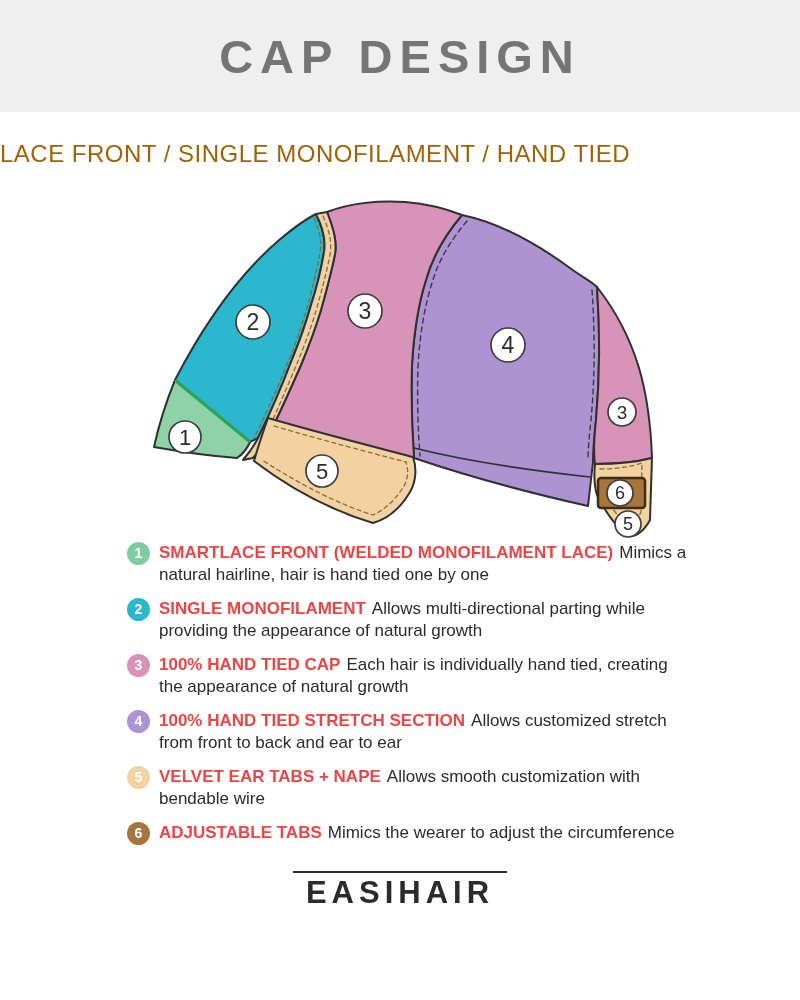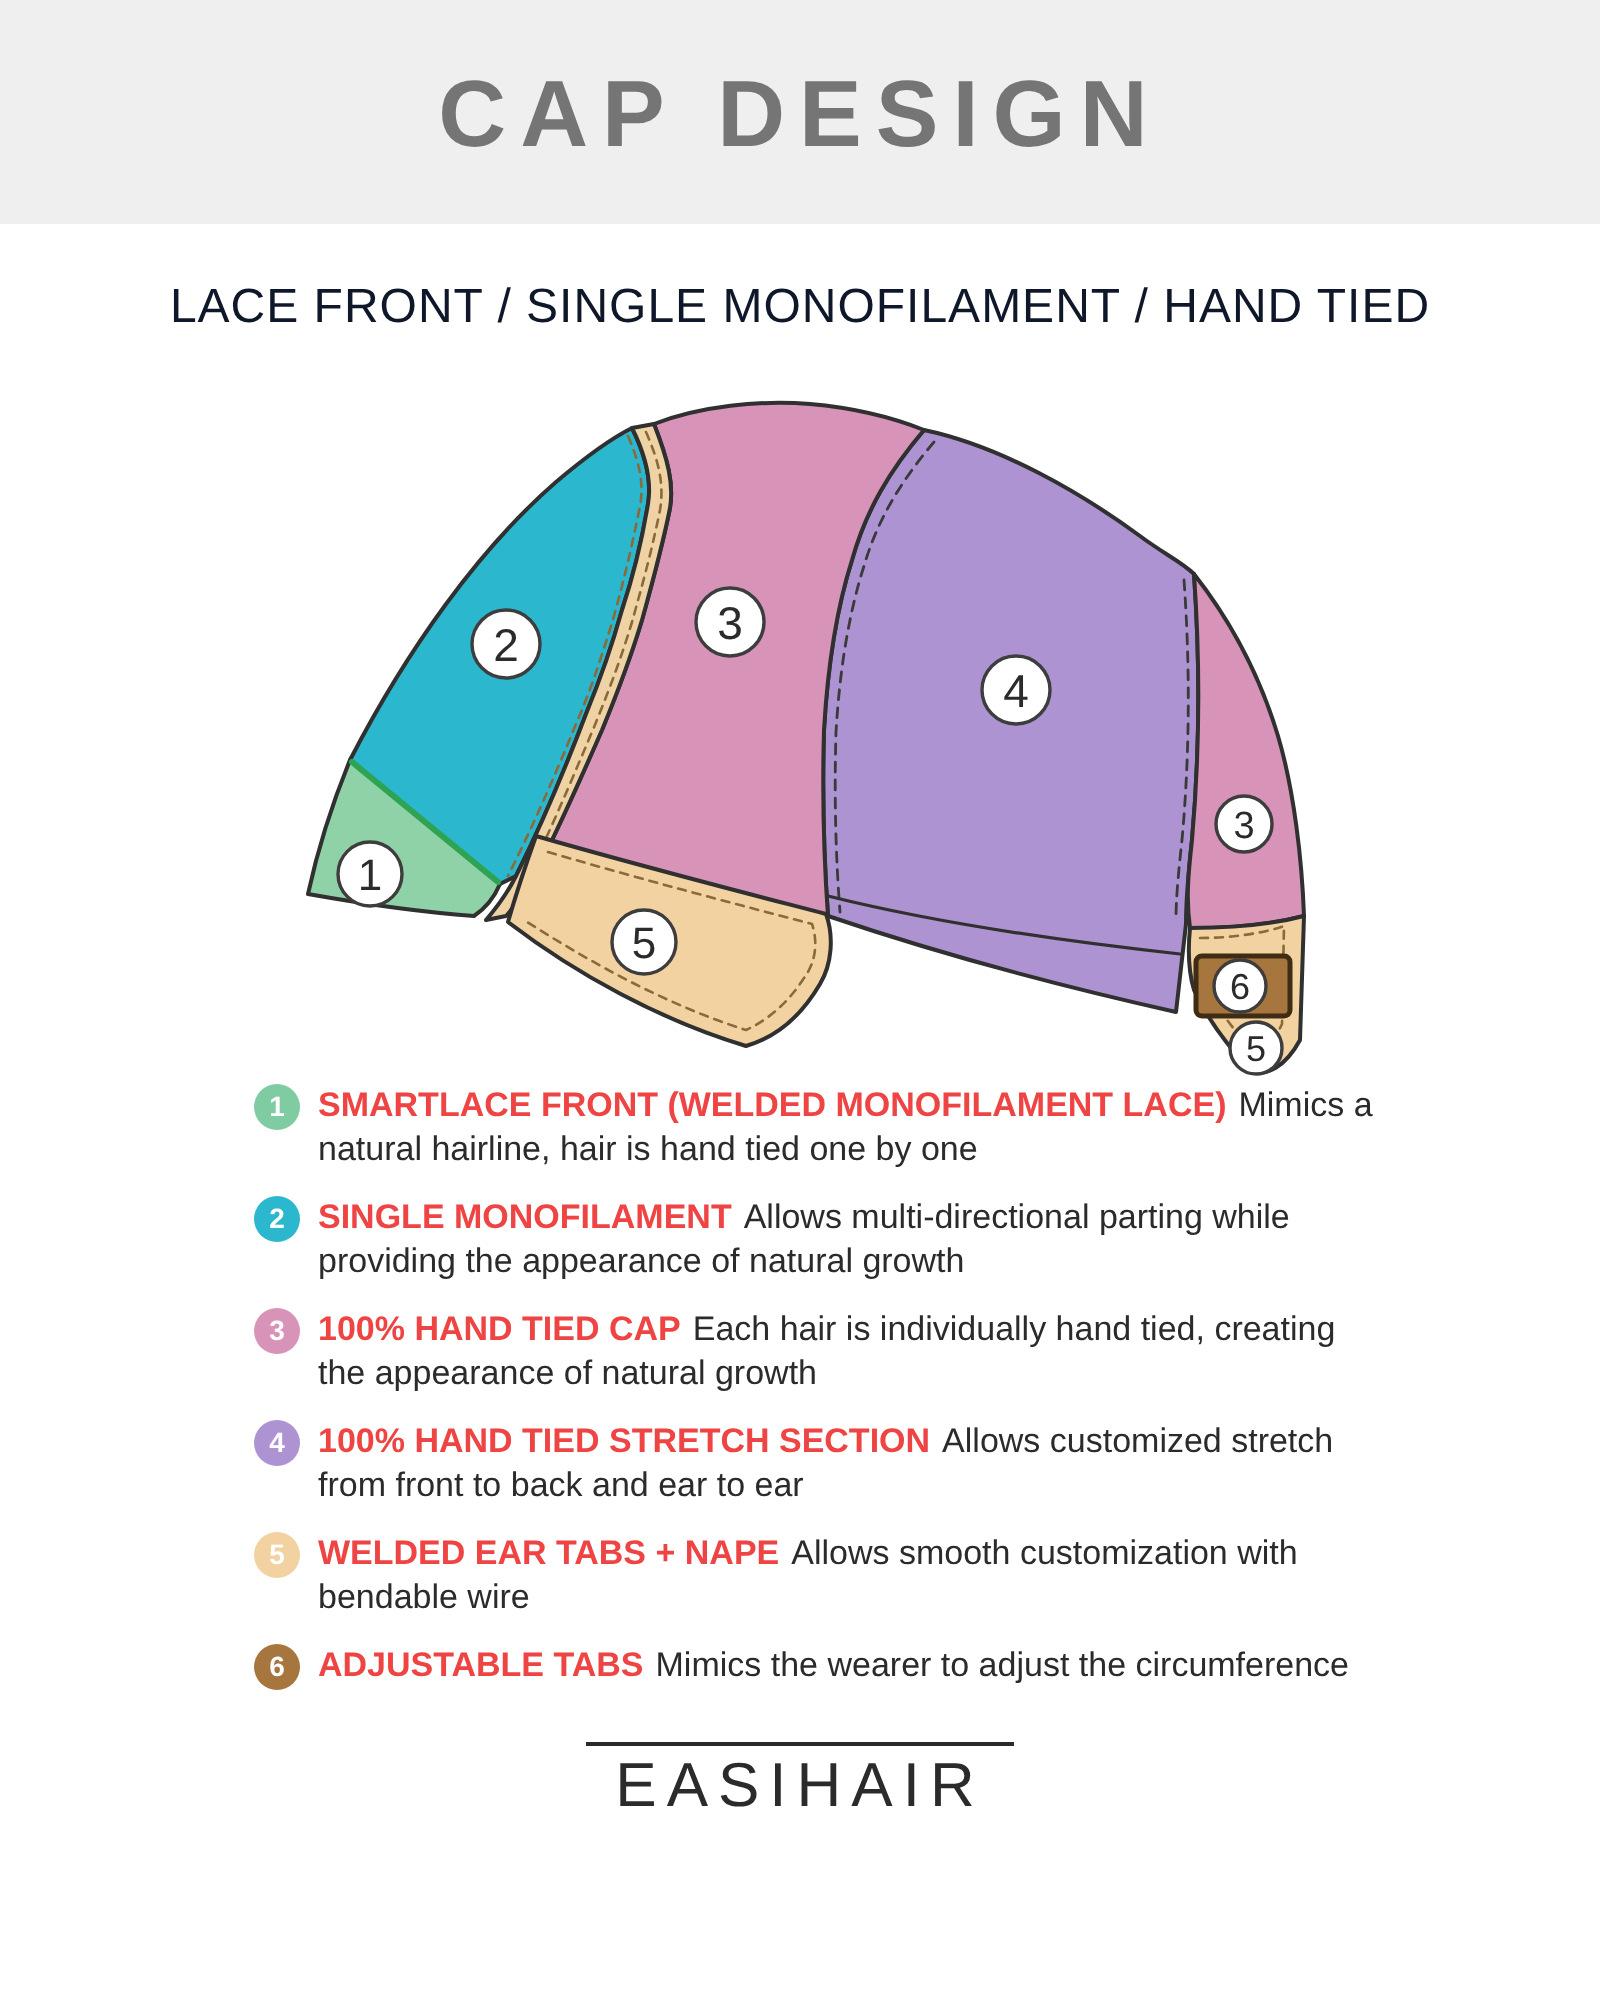--- a/index.html
+++ b/index.html
@@ -6,22 +6,22 @@
   html,body { width:800px; height:1000px; background:#ffffff; overflow:hidden;
               font-family:"Liberation Sans", sans-serif; }
   .page { position:relative; width:800px; height:1000px; background:#fff; }
 
   
   .header { position:absolute; left:0; top:0; width:800px; height:112px;
             display:flex; align-items:center; justify-content:center; }
   .header-title { font-size:47px; font-weight:bold; letter-spacing:7px; }
 
   
-  .subtitle { position:absolute; left:0; top:140px; width:800px; text-align:center;
-              font-size:24px; letter-spacing:0.5px; color:#0f172a; }
+  .subtitle { position:absolute; left:0; top:140px; width:800px; 
+              font-size:24px; letter-spacing:0.5px; color:#a16207; }
 
   
   .cap-svg { position:absolute; left:130px; top:190px; width:560px; height:360px; }
   .cap-svg path { stroke-linejoin:round; stroke-linecap:round; }
   .region { stroke:#303030; stroke-width:2; }
   .seam-solid { fill:none; stroke:#303030; stroke-width:1.6; }
   .seam-dash { fill:none; stroke:#3a3a3a; stroke-width:1.4; stroke-dasharray:5 4; }
   .stitch { fill:none; stroke:#8a6a3a; stroke-width:1.3; stroke-dasharray:4 3.5; }
   .label-circle { fill:#ffffff; stroke:#3d3d3d; stroke-width:1.7; }
   .label-text { fill:#2b2b2b; font-family:"Liberation Sans", sans-serif; }
@@ -32,21 +32,21 @@
   .legend-num { flex:0 0 23px; width:23px; height:23px; border-radius:50%;
                 color:#fff; font-size:14px; font-weight:bold; text-align:center;
                 line-height:23px; margin-top:0px; }
   .legend-text { margin-left:9px; font-size:17px; line-height:22px; color:#2d2a2b; }
   .legend-title { font-weight:bold; color:#ef4444; margin-right:6px; }
 
   
   .footer { position:absolute; left:0; top:868px; width:800px; text-align:center; color:#2b2b2b; }
   .brand { font-size:37px; letter-spacing:3px; font-weight:normal; }
   .brand-rule { width:214px; border:none; border-top:2.5px solid #2b2b2b; margin:3px auto 2px auto; }
-  .sub-brand { font-size:31px; letter-spacing:5px; font-weight:normal; }
+  .sub-brand { font-size:31px; letter-spacing:5px; font-weight:bold; }
 </style>
 </head>
 <body>
 
 <div class="page">
 
   <div class="header" style="background: rgb(240, 239, 239);">
     <div class="header-title" style="color: rgb(117, 117, 117);">CAP DESIGN</div>
   </div>
 
@@ -139,21 +139,21 @@
     <div class="legend-item">
       <div class="legend-num" style="background: rgb(216, 147, 184);">3</div>
       <div class="legend-text"><span class="legend-title">100% HAND TIED CAP</span><span>Each hair is individually hand tied, creating the appearance of natural growth</span></div>
     </div>
     <div class="legend-item">
       <div class="legend-num" style="background: rgb(173, 147, 209);">4</div>
       <div class="legend-text"><span class="legend-title">100% HAND TIED STRETCH SECTION</span><span>Allows customized stretch from front to back and ear to ear</span></div>
     </div>
     <div class="legend-item">
       <div class="legend-num" style="background: rgb(242, 210, 160);">5</div>
-      <div class="legend-text"><span class="legend-title">WELDED EAR TABS + NAPE</span><span>Allows smooth customization with bendable wire</span></div>
+      <div class="legend-text"><span class="legend-title">VELVET EAR TABS + NAPE</span><span>Allows smooth customization with bendable wire</span></div>
     </div>
     <div class="legend-item">
       <div class="legend-num" style="background: rgb(166, 118, 62);">6</div>
       <div class="legend-text"><span class="legend-title">ADJUSTABLE TABS</span><span>Mimics the wearer to adjust the circumference</span></div>
     </div>
   </div>
 
   <div class="footer">
     <hr class="brand-rule">
     <div class="sub-brand">EASIHAIR</div>

